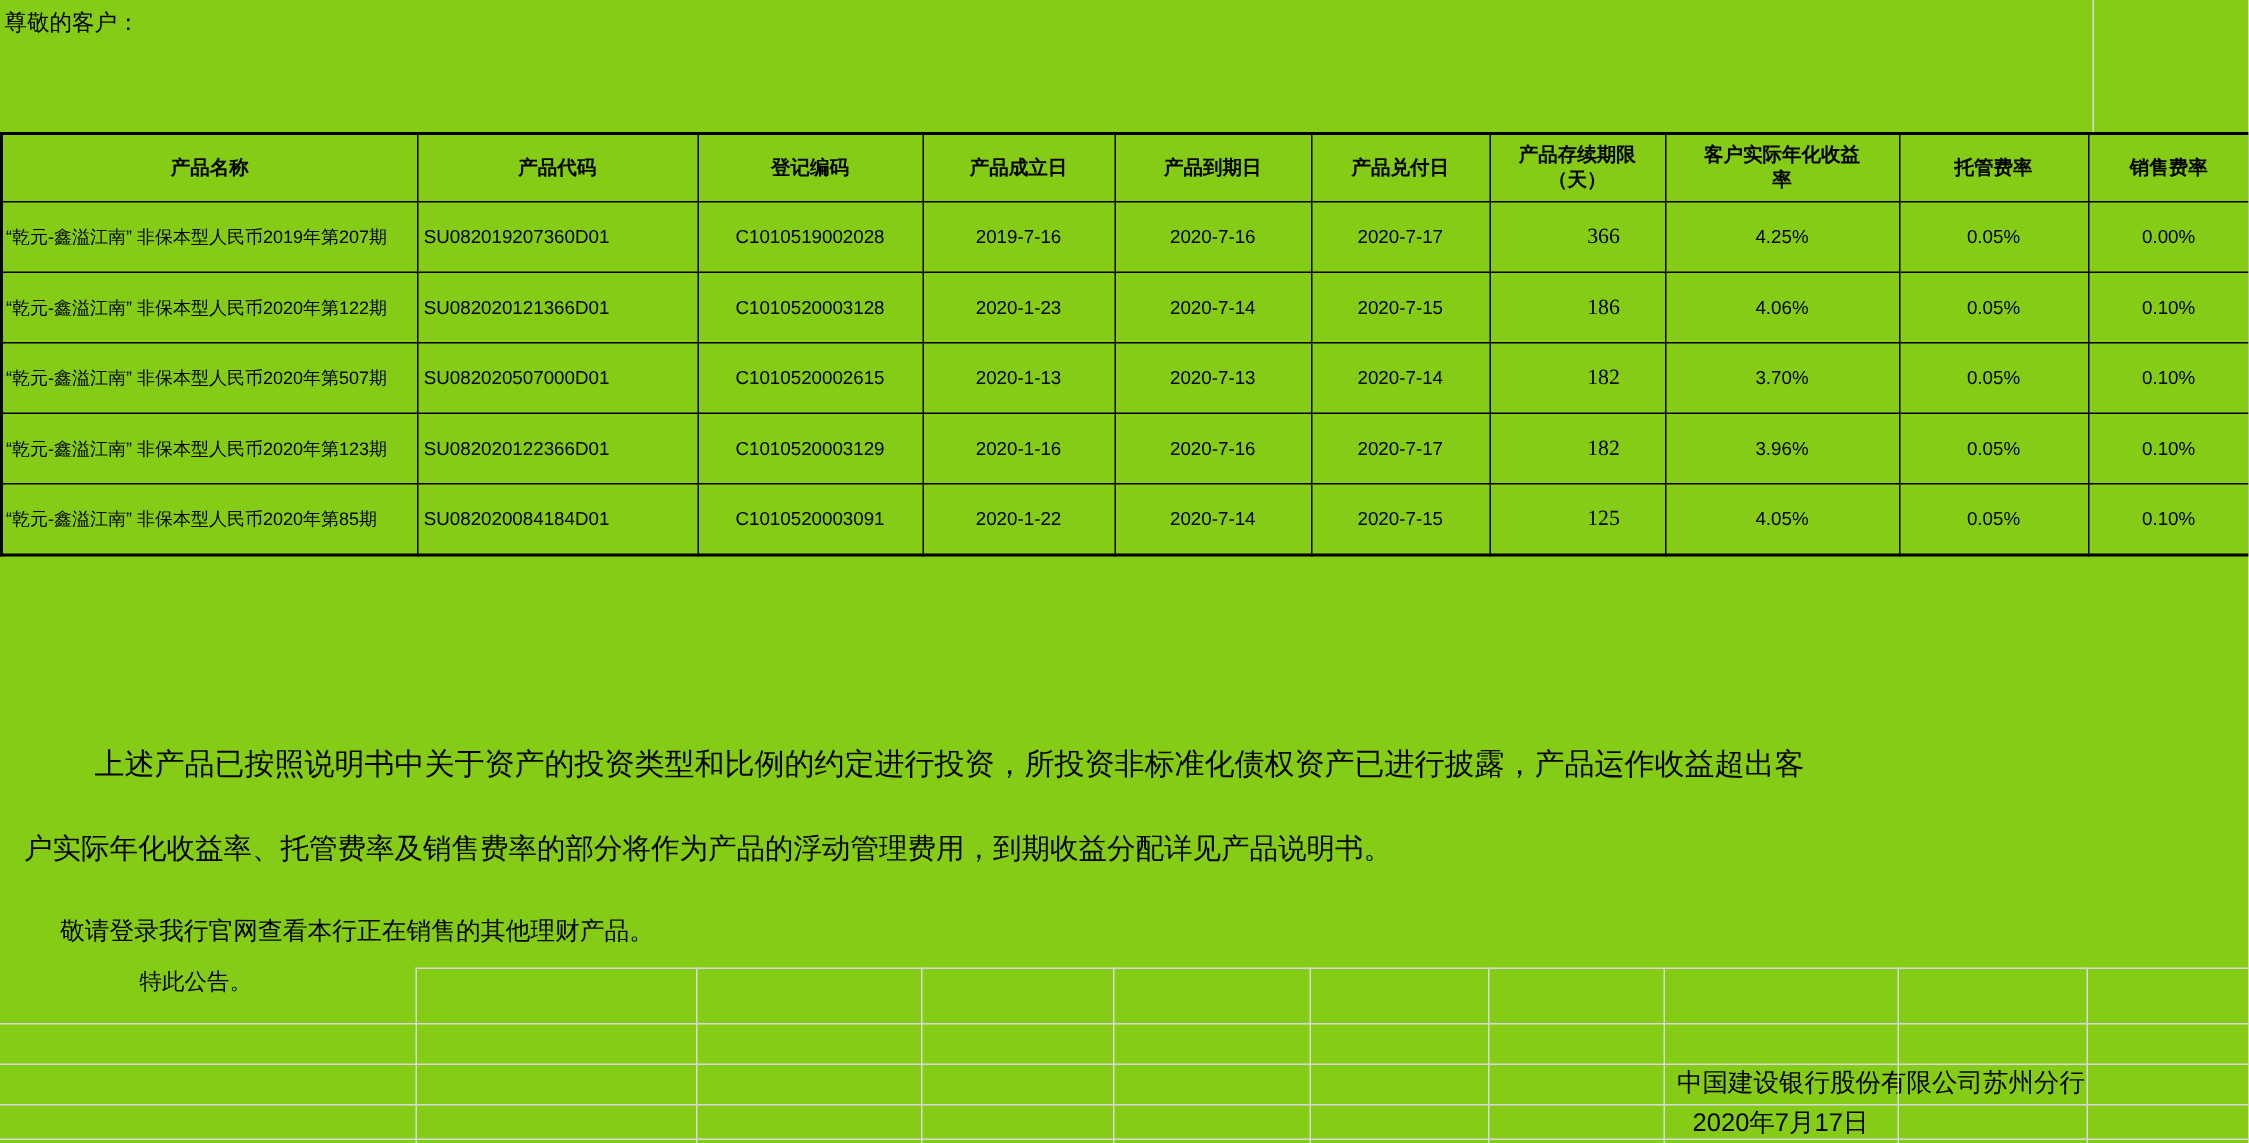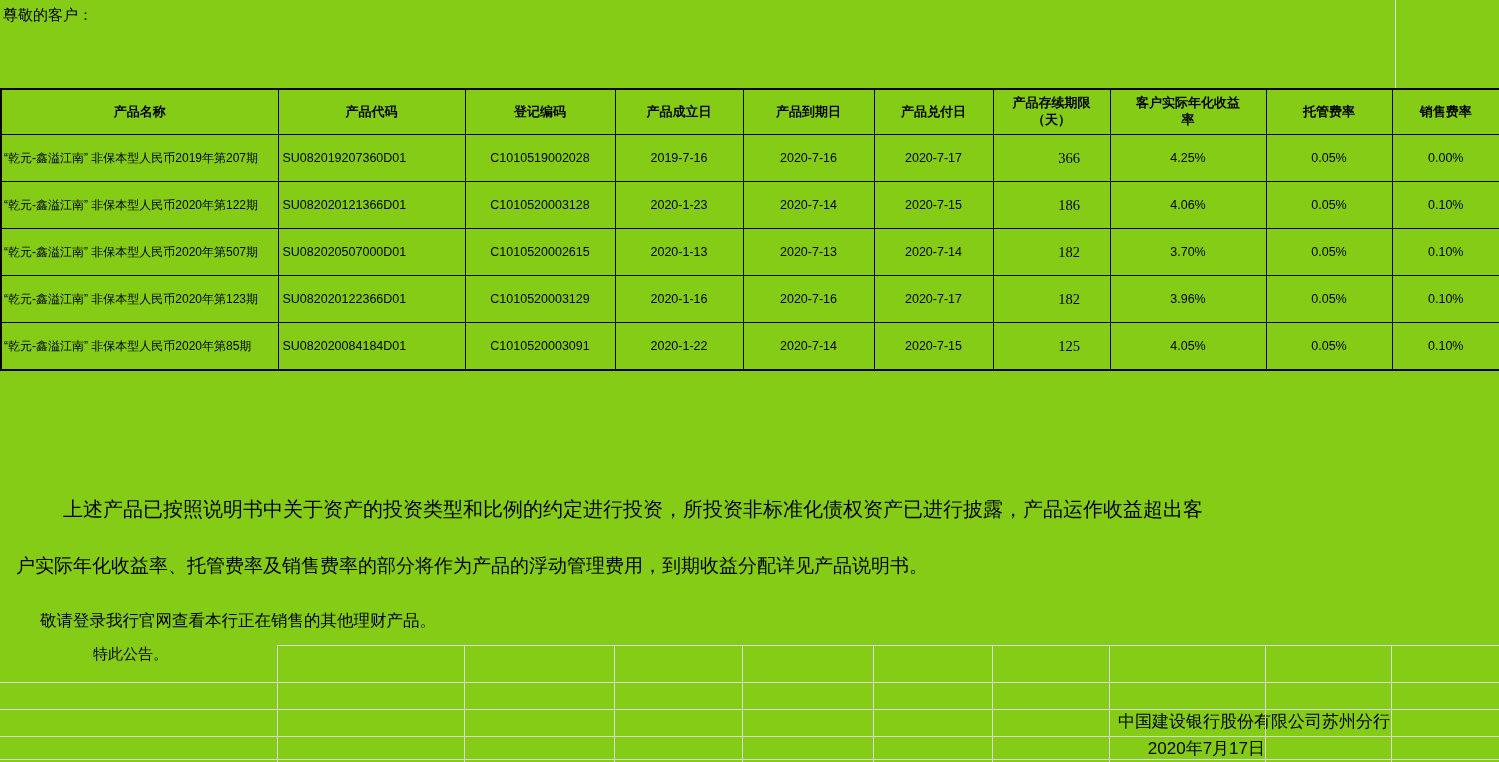--- a/index.html
+++ b/index.html
@@ -28,21 +28,21 @@
   td.days-cell { font-family:"Liberation Serif", serif; font-size:14.5px;padding-left:35px; }
   
   .products-table tbody tr td:nth-child(-n+6) { border-top-style:dotted; }
   .products-table tbody tr:first-child td { border-top-style:solid; }
 
   .para1 { position:absolute; left:63px; top:496px; font-size:20px; white-space:nowrap; }
   .para2 { position:absolute; left:16px;  top:553px; font-size:19px; white-space:nowrap; }
   .note    { position:absolute; left:40px; top:610px; font-size:16.5px; }
   .closing { position:absolute; left:57px; top:645px; font-size:15px;margin-left:36px; }
   .sig-org  { position:absolute; right:109px; top:710px; font-size:17px; }
-  .sig-date { position:absolute; left:1109px; width:156px; top:737px; font-size:17px; text-align:right; }
+  .sig-date { position:absolute; left:1109px; width:156px; top:737px; font-size:17px; text-align:center; }
 
   .gl { position:absolute; background:#d9d9d9; }
 </style>
 </head>
 <body>
 
 <div class="page">
 
   <div class="salutation">尊敬的客户：</div>
 

